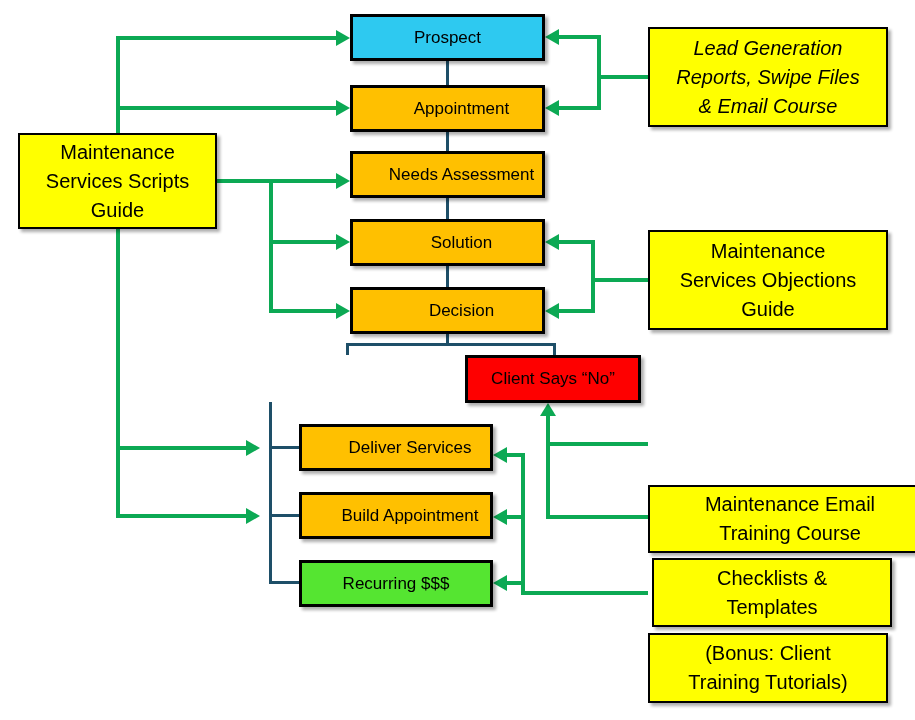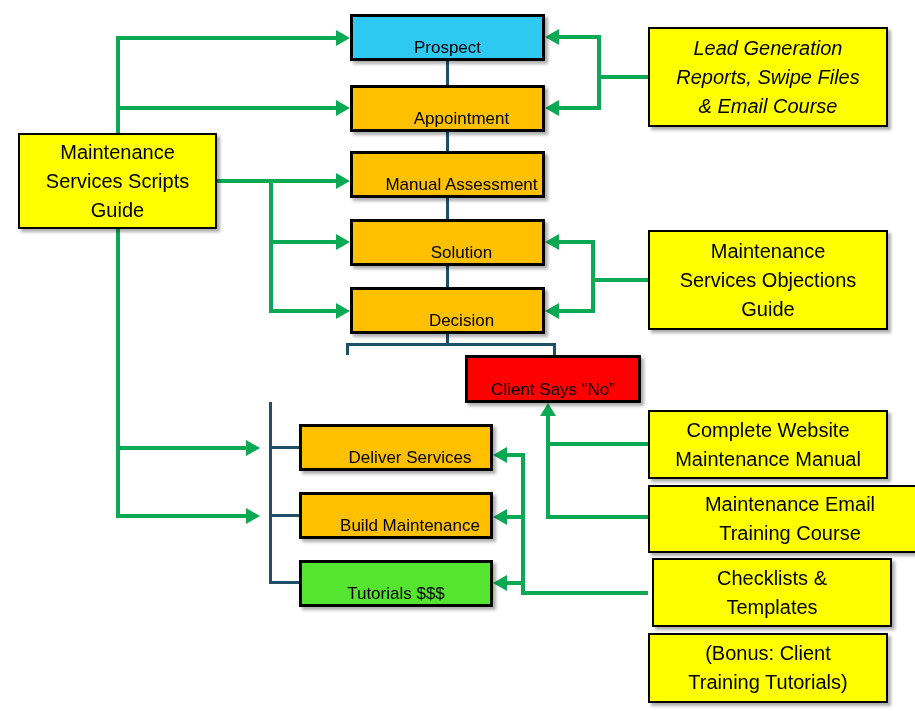--- a/index.html
+++ b/index.html
@@ -17,21 +17,21 @@
   .gl{background:var(--connector-green);}
   .tl{background:var(--connector-teal);}
 
   
   .ar{position:absolute;display:block;width:0;height:0;z-index:2;}
   .ar-r{border-top:8px solid transparent;border-bottom:8px solid transparent;border-left:14px solid var(--connector-green);}
   .ar-l{border-top:8px solid transparent;border-bottom:8px solid transparent;border-right:14px solid var(--connector-green);}
   .ar-u{border-left:8px solid transparent;border-right:8px solid transparent;border-bottom:13px solid var(--connector-green);}
 
   
-  .box{position:absolute;z-index:3;display:flex;align-items:flex-end;justify-content:center;
+  .box{position:absolute;z-index:3;display:flex;align-items:center;justify-content:center;
        border:3px solid var(--ink);color:var(--ink);font-size:17px;text-align:center;
        box-shadow:3px 3px 3px rgba(0,0,0,0.32);}
   .f-cyan{background:var(--flow-cyan);}
   .f-orange{background:var(--flow-orange);padding-left:28px;}
   .f-green{background:var(--flow-green);}
   .f-red{background:var(--flow-red);}
 
   
   .res{position:absolute;z-index:3;display:flex;align-items:center;justify-content:center;
        border:2px solid var(--ink);background:var(--resource-yellow);color:var(--ink);
@@ -102,60 +102,56 @@
   <i class="ar ar-l" style="left:493px;top:575px;"></i>
   <i class="ln gl" style="left:521px;top:591px;width:127px;height:4px;"></i>
 
   <div class="box f-cyan" style="left:350px;top:14px;width:195px;height:47px;">
     <span>Prospect</span>
   </div>
   <div class="box f-orange" style="left:350px;top:85px;width:195px;height:47px;">
     <span>Appointment</span>
   </div>
   <div class="box f-orange" style="left:350px;top:151px;width:195px;height:47px;">
-    <span>Manual Assessment</span>
+    <span>Needs Assessment</span>
   </div>
   <div class="box f-orange" style="left:350px;top:219px;width:195px;height:47px;">
     <span>Solution</span>
   </div>
   <div class="box f-orange" style="left:350px;top:287px;width:195px;height:47px;">
     <span>Decision</span>
   </div>
   <div class="box f-orange" style="left:299px;top:424px;width:194px;height:47px;">
     <span>Deliver Services</span>
   </div>
   <div class="box f-red" style="left:465px;top:355px;width:176px;height:48px;">
     <span>Client Says “No”</span>
   </div>
   <div class="box f-orange" style="left:299px;top:492px;width:194px;height:47px;">
-    <span>Build Maintenance</span>
+    <span>Build Appointment</span>
   </div>
   <div class="box f-green" style="left:299px;top:560px;width:194px;height:47px;">
-    <span>Tutorials $$$</span>
+    <span>Recurring $$$</span>
   </div>
 
   <div class="res" style="left:18px;top:133px;width:199px;height:96px;">
     <span>Maintenance
 Services Scripts
 Guide</span>
   </div>
   <div class="res" style="left:648px;top:27px;width:240px;height:100px;font-style:italic;">
     <span>Lead Generation
 Reports, Swipe Files
 &amp; Email Course</span>
   </div>
   <div class="res" style="left:648px;top:230px;width:240px;height:100px;">
     <span>Maintenance
 Services Objections
 Guide</span>
   </div>
-  <div class="res" style="left:648px;top:410px;width:240px;height:69px;">
-    <span>Complete Website
-Maintenance Manual</span>
-  </div>
   <div class="res" style="left:648px;top:485px;width:284px;height:68px;">
     <span>Maintenance Email
 Training Course</span>
   </div>
   <div class="res" style="left:652px;top:558px;width:240px;height:69px;">
     <span>Checklists &amp;
 Templates</span>
   </div>
   <div class="res" style="left:648px;top:633px;width:240px;height:70px;">
     <span>(Bonus: Client

